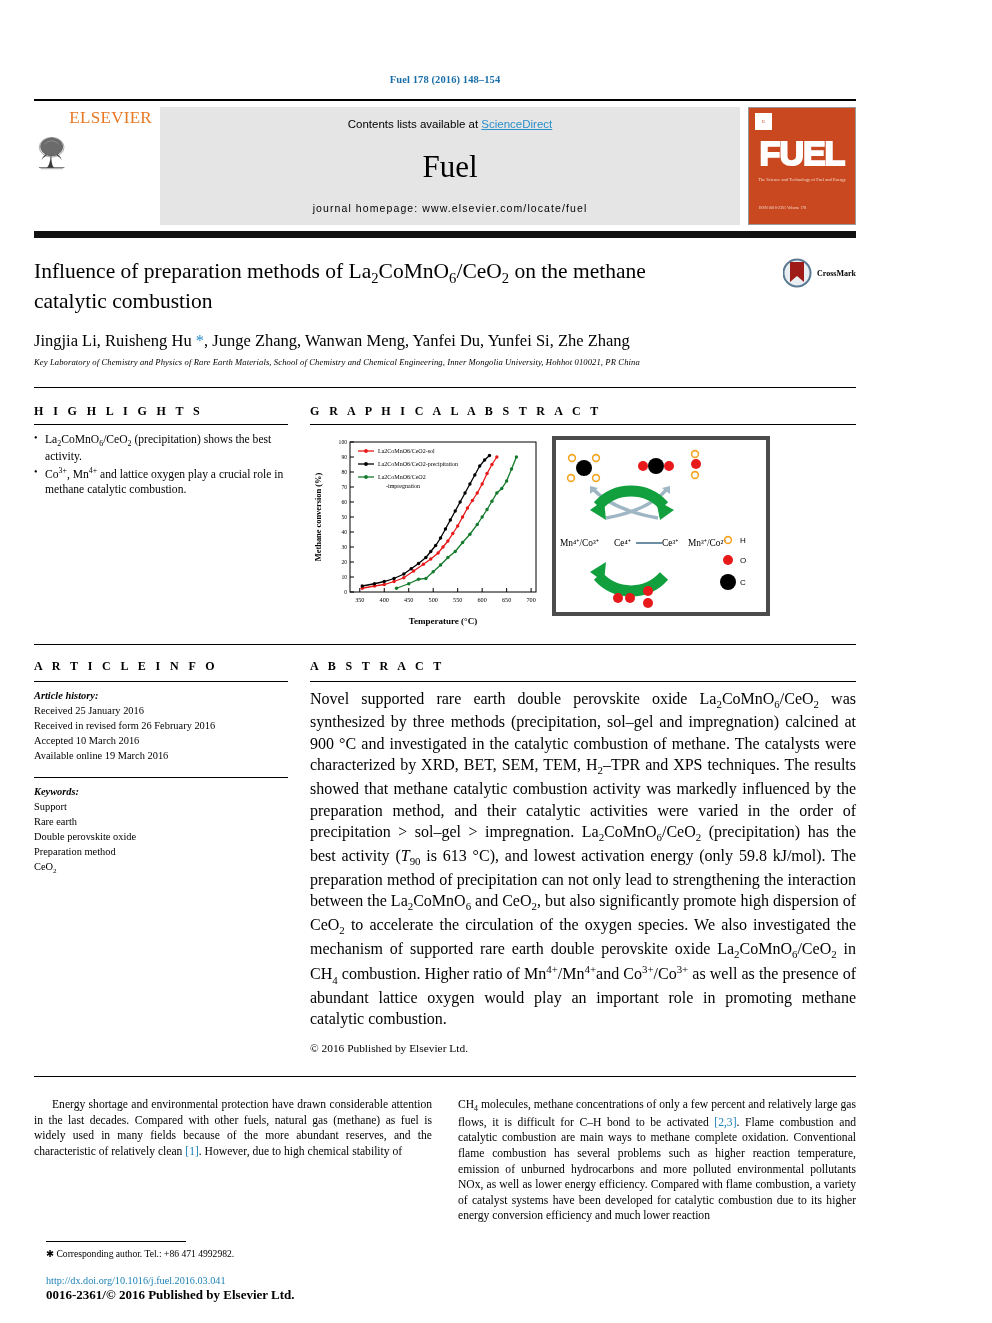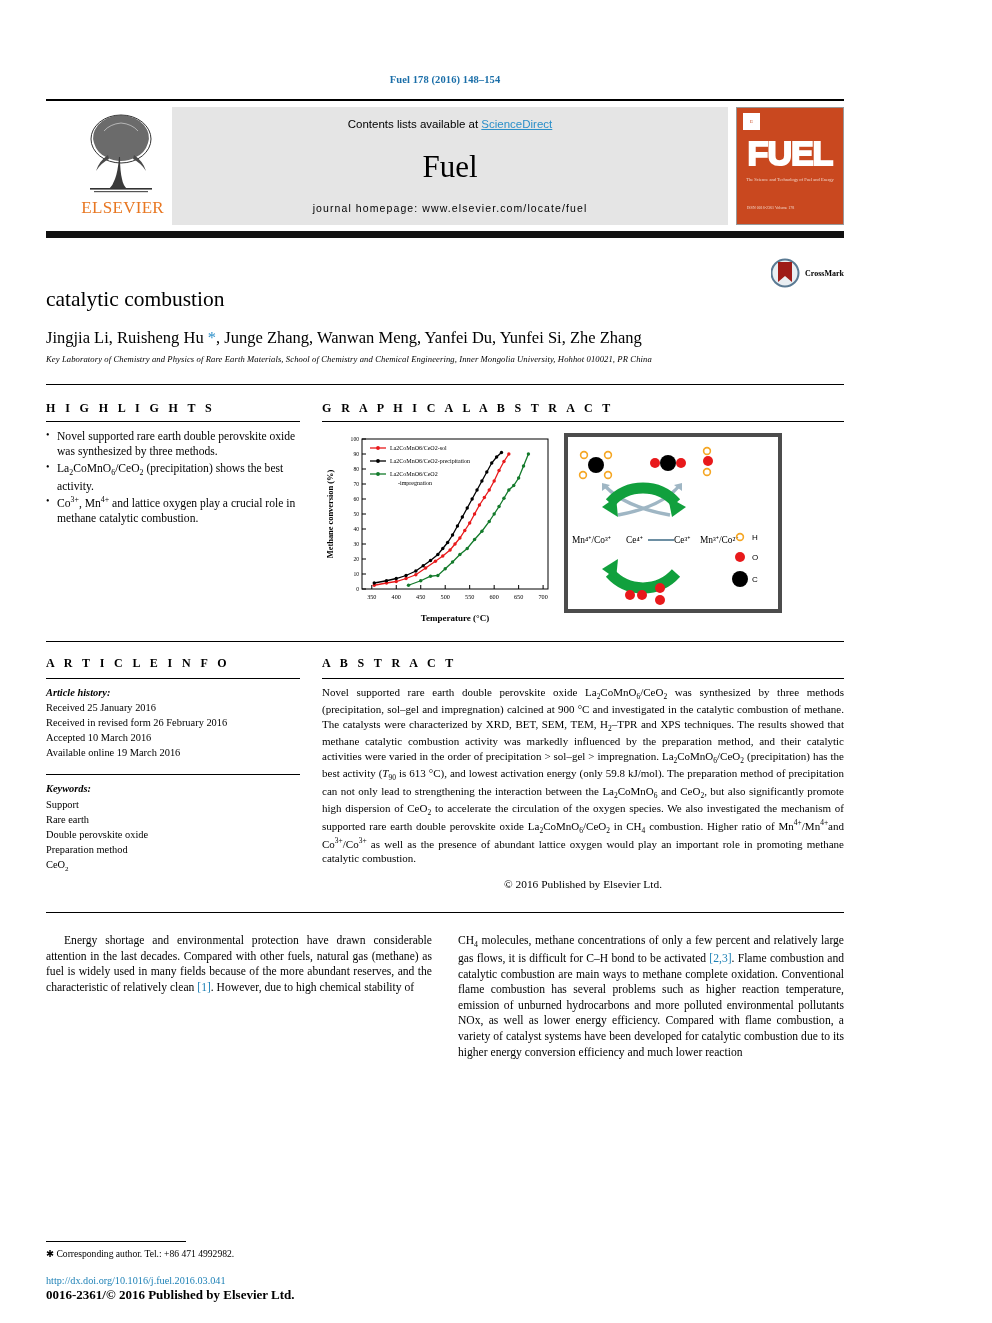--- a/index.html
+++ b/index.html
@@ -5,36 +5,36 @@
   * { box-sizing: border-box; }
   html, body { margin:0; padding:0; }
   body {
     width: 992px; height: 1323px;
     background: #ffffff;
     font-family: "Liberation Serif", serif;
     color: #000;
     position: relative;
     overflow: hidden;
   }
-  .page { position: relative; width: 890px; height: 1323px; padding: 0 46px; }
+  .page { position: relative; width: 890px; height: 1323px; padding: 0 34px; }
 
   
   .runhead {
     text-align: center;
     font-size: 10.5px;
     color: #1a6ea8;
     font-weight: bold;
     padding-top: 74px;
     letter-spacing: .1px;
   }
 
   
   .banner-rule-top { border-top: 2.2px solid #000; margin-top: 14px; }
   .banner { display:flex; align-items:stretch; height: 118px; margin-top: 6px; }
-  .elsevier-block { width: 118px; display:flex; flex-direction:column; align-items:flex-end; justify-content:flex-start; }
+  .elsevier-block { width: 118px; display:flex; flex-direction:row; align-items:flex-start; justify-content:flex-start; }
   .tree-svg { margin-top: 2px; }
   .elsevier-word {
     font-family: "Liberation Serif", serif;
     color: #E87722; font-size: 17px; letter-spacing: .3px;
     font-weight: normal; margin-top: 1px;
   }
   .banner-center {
     flex: 1; background: #e5e5e5; margin: 0 8px;
     display:flex; flex-direction:column; align-items:center; justify-content:space-between;
     padding: 11px 0 11px 0;
@@ -89,22 +89,22 @@
   
   .ga-wrap { display:flex; gap: 10px; align-items:flex-start; }
   .chart-box { width: 232px; height: 196px; position:relative; }
   .schem-box { width: 218px; height: 180px; border: 4px solid #4c4c4c; background:#fff; position:relative; margin-top:4px;}
 
   
   .cols2 { display:flex; margin-top: 14px; gap: 22px; }
   .ainfo { font-size: 10.4px; line-height: 1.45; }
   .ainfo .ital { font-style: italic; font-weight: bold; }
   .ainfo-rule { border-top: 1.1px solid #000; margin: 7px 0 6px 0; }
-  .abstract-body { font-size: 11px; line-height: 1.345; text-align: justify; }
-  .copy { text-align: center; margin-top: 12px; font-size: 11.4px; }
+  .abstract-body { font-size: 16px; line-height: 1.345; text-align: justify; }
+  .copy { text-align: left; margin-top: 12px; font-size: 11.4px; }
 
   
   .bigrule { border-top: 1.4px solid #000; margin-top: 22px; }
   .body2 { display:flex; gap: 26px; margin-top: 20px; }
   .bcol { width: 429px; }
   h2.sectitle { font-size: 12.6px; font-weight:bold; margin:0 0 12px 0; font-family:"Liberation Serif",serif;}
   p.bodyp { font-size: 11.6px; line-height:1.345; text-align: justify; margin: 0; text-indent: 18px; }
   .ref { color:#1a7fb5; }
 
   
@@ -158,21 +158,21 @@
       <div class="cover-title"><span>FUEL</span></div>
       <div class="cover-sub">The Science and Technology of Fuel and Energy</div>
       <div class="cover-foot">ISSN 0016-2361 Volume 178</div>
     </div>
   </div>
 
   <div class="banner-rule-bottom"></div>
 
   <div class="title-area">
     <h1 class="art-title">
-      <br>
+      <span>Influence of preparation methods of La<sub>2</sub>CoMnO<sub>6</sub>/CeO<sub>2</sub> on the methane</span><br>
       <span>catalytic combustion</span>
     </h1>
 
     <div class="crossmark">
       <svg class="cm-badge" viewBox="0 0 30 31">
         <circle cx="14" cy="15" r="13.5" fill="#e9eef2" stroke="#5a7a93" stroke-width="2"></circle>
         <path d="M7 4 h14 v20 l-7 -6 l-7 6 z" fill="#9e1b17"></path>
       </svg>
       <span class="cm-label">CrossMark</span>
     </div>
@@ -182,21 +182,20 @@
   </div>
 
   <div style="margin-top:20px" class="sec-rule"></div>
 
   <div class="cols">
 
     <div class="col-left">
       <div class="sec-head">H I G H L I G H T S</div>
       <div class="thin-rule"></div>
       <ul class="highlights">
-        <li>Novel supported rare earth double perovskite oxide was synthesized by three methods.</li>
         <li>La<sub>2</sub>CoMnO<sub>6</sub>/CeO<sub>2</sub> (precipitation) shows the best activity.</li>
         <li>Co<sup>3+</sup>, Mn<sup>4+</sup> and lattice oxygen play a crucial role in methane catalytic combustion.</li>
       </ul>
     </div>
 
     <div class="col-right">
       <div class="sec-head">G R A P H I C A L   A B S T R A C T</div>
       <div class="thin-rule"></div>
 
       <div class="ga-wrap">

